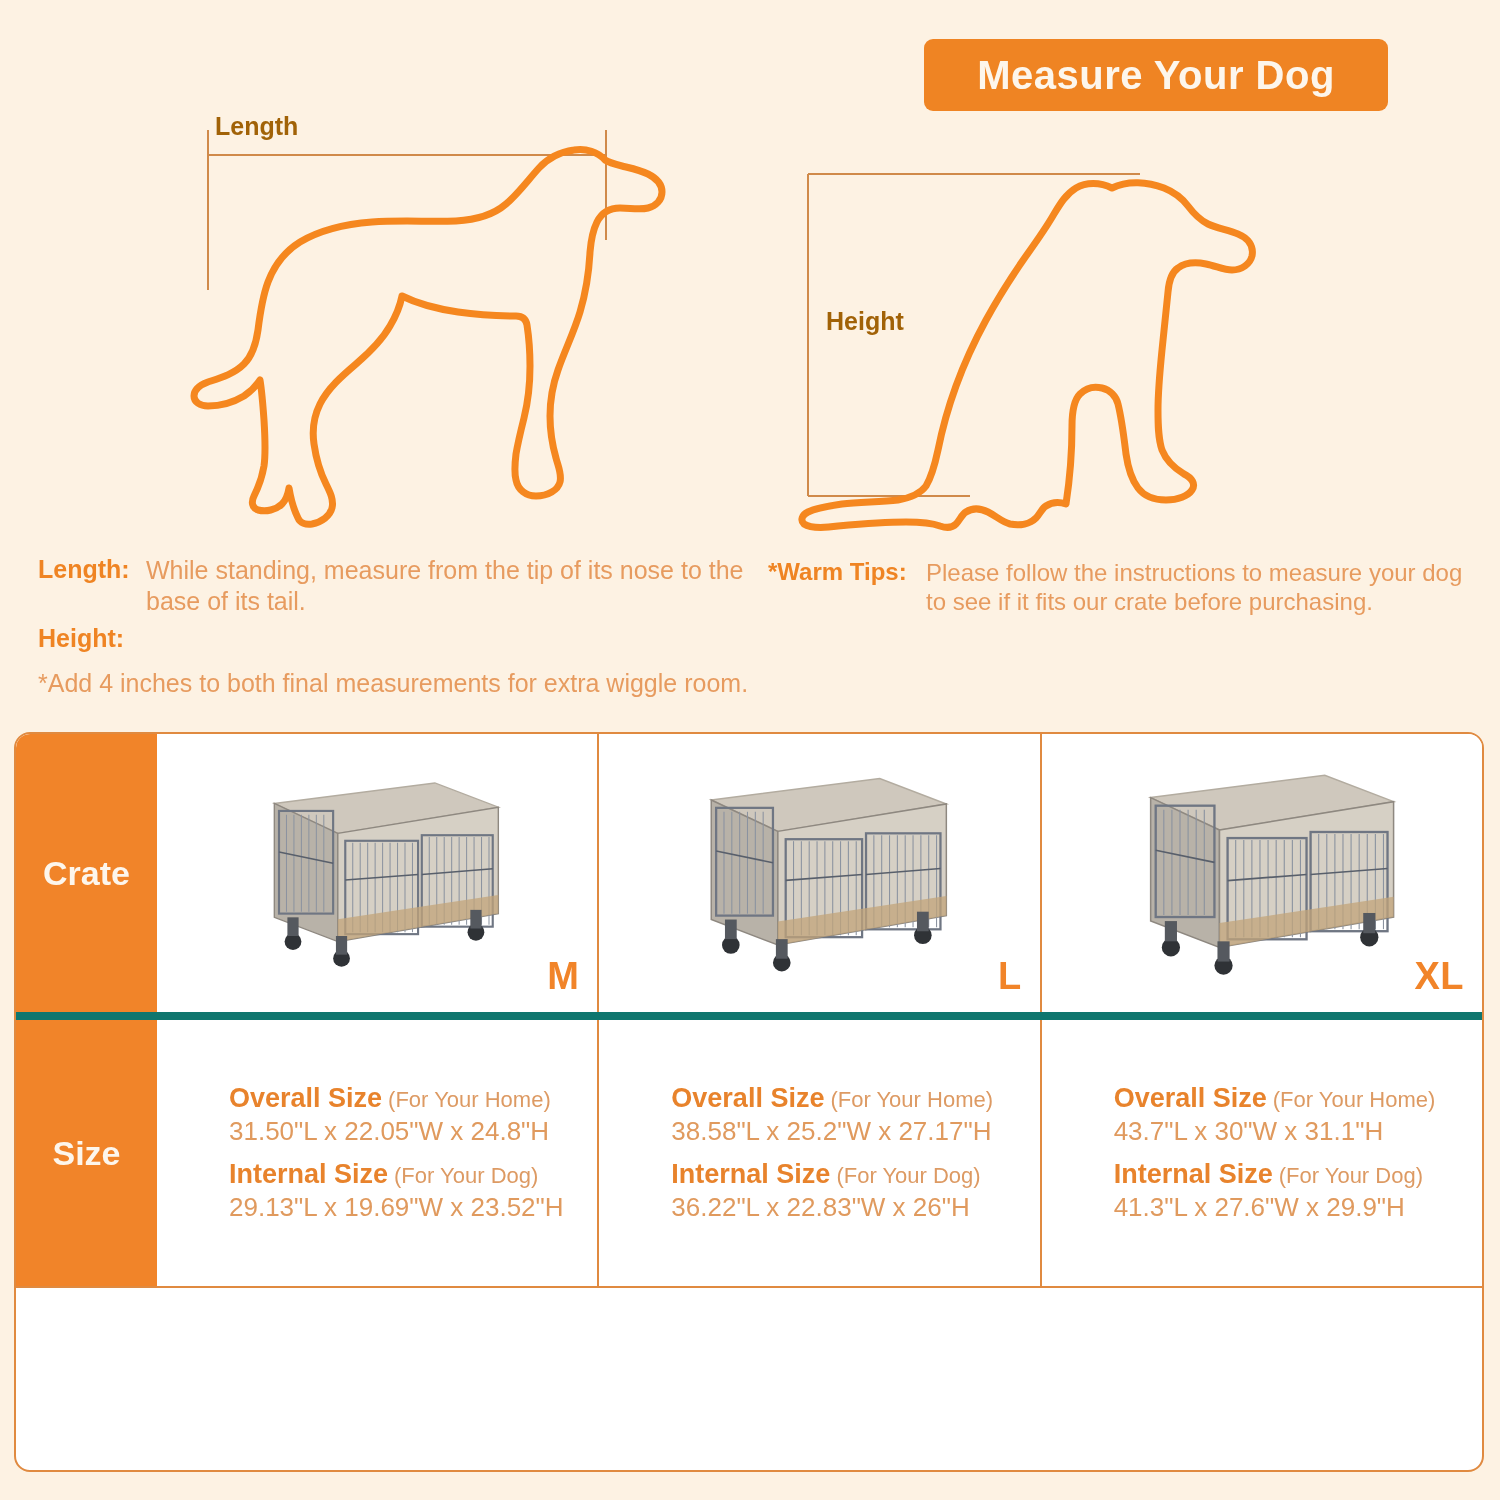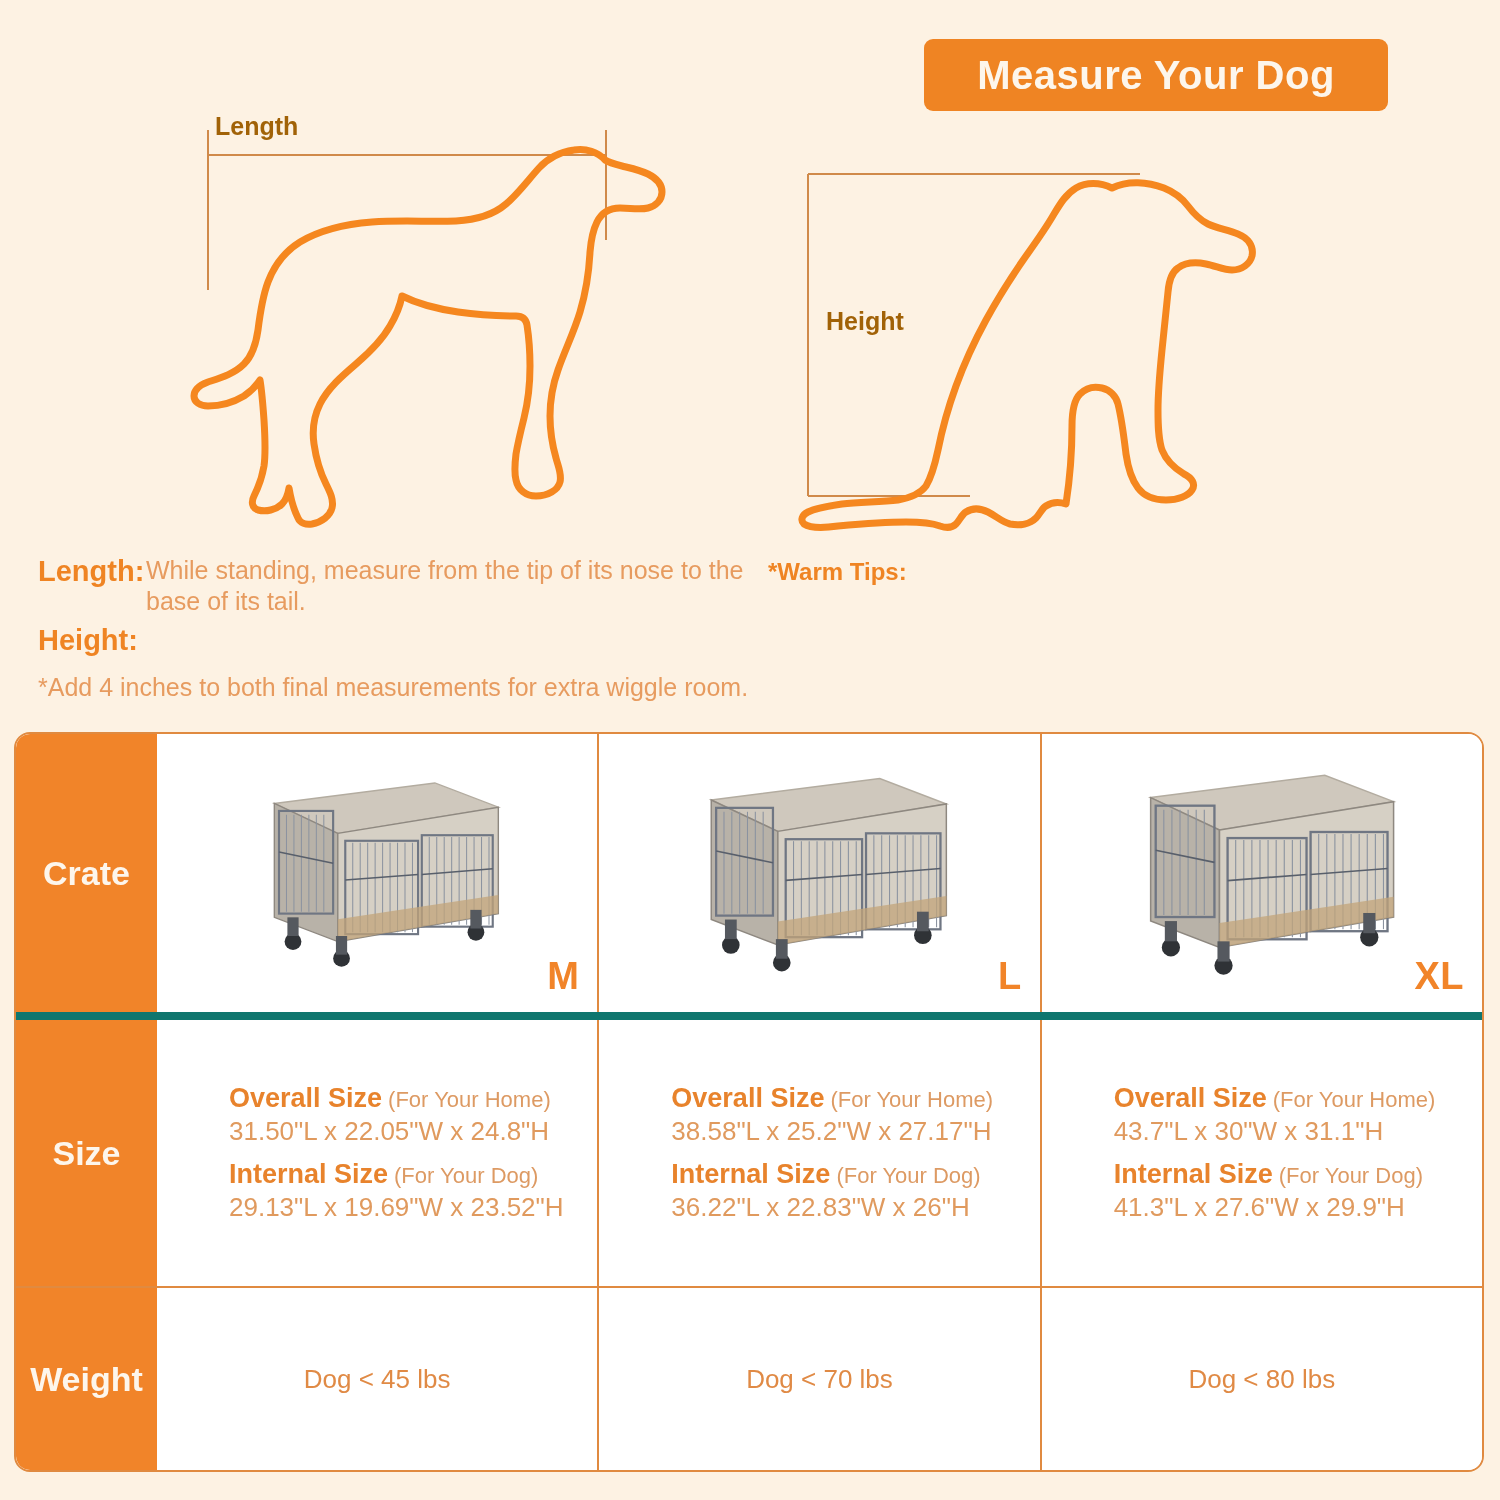--- a/index.html
+++ b/index.html
@@ -58,21 +58,21 @@
     width: 720px;
   }
   .instr-row {
     display: flex;
     align-items: flex-start;
     margin-bottom: 8px;
   }
   .instr-term {
     color: #ef8423;
     font-weight: bold;
-    font-size: 29px;
+    font-size: 25px;
     white-space: nowrap;
     flex: 0 0 auto;
     width: 108px;
   }
   .instr-def {
     color: #e79b5f;
     font-size: 25px;
     line-height: 1.22;
     flex: 1 1 auto;
   }
@@ -327,20 +327,21 @@
     <div class="instr-def">While standing, measure from the tip of its nose to the base of its tail.</div>
   </div>
   <div class="instr-row">
     <div class="instr-term">Height:</div>
   </div>
   <div id="wiggle-note">*Add 4 inches to both final measurements for extra wiggle room.</div>
 </div>
 
 <div id="warm-tips">
   <div class="instr-term">*Warm Tips:</div>
+  <div class="instr-def">Please follow the instructions to measure your dog to see if it fits our crate before purchasing.</div>
 </div>
 
 <div id="spec-table">
 
   <div class="t-row" id="row-crate">
     <div class="t-head">Crate</div>
 
     <div class="t-cell crate-cell">
       <svg class="crate-svg-wrap" width="280" height="230" viewBox="0 0 300 245">
         <g>
@@ -540,25 +541,13 @@
         </div>
         <div class="size-line-val">43.7"L x 30"W x 31.1"H</div>
         <div>
           <span class="size-line-title">Internal Size</span><span class="size-line-sub">(For Your Dog)</span>
         </div>
         <div class="size-line-val last">41.3"L x 27.6"W x 29.9"H</div>
       </div>
     </div>
   </div>
 
-  <div class="t-row" id="row-weight">
-    <div class="t-head">Weight</div>
-    <div class="t-cell">
-      <div class="weight-val">Dog &lt; 45 lbs</div>
-    </div>
-    <div class="t-cell">
-      <div class="weight-val">Dog &lt; 70 lbs</div>
-    </div>
-    <div class="t-cell">
-      <div class="weight-val">Dog &lt; 80 lbs</div>
-    </div>
-  </div>
 </div>
 
 </body></html>

